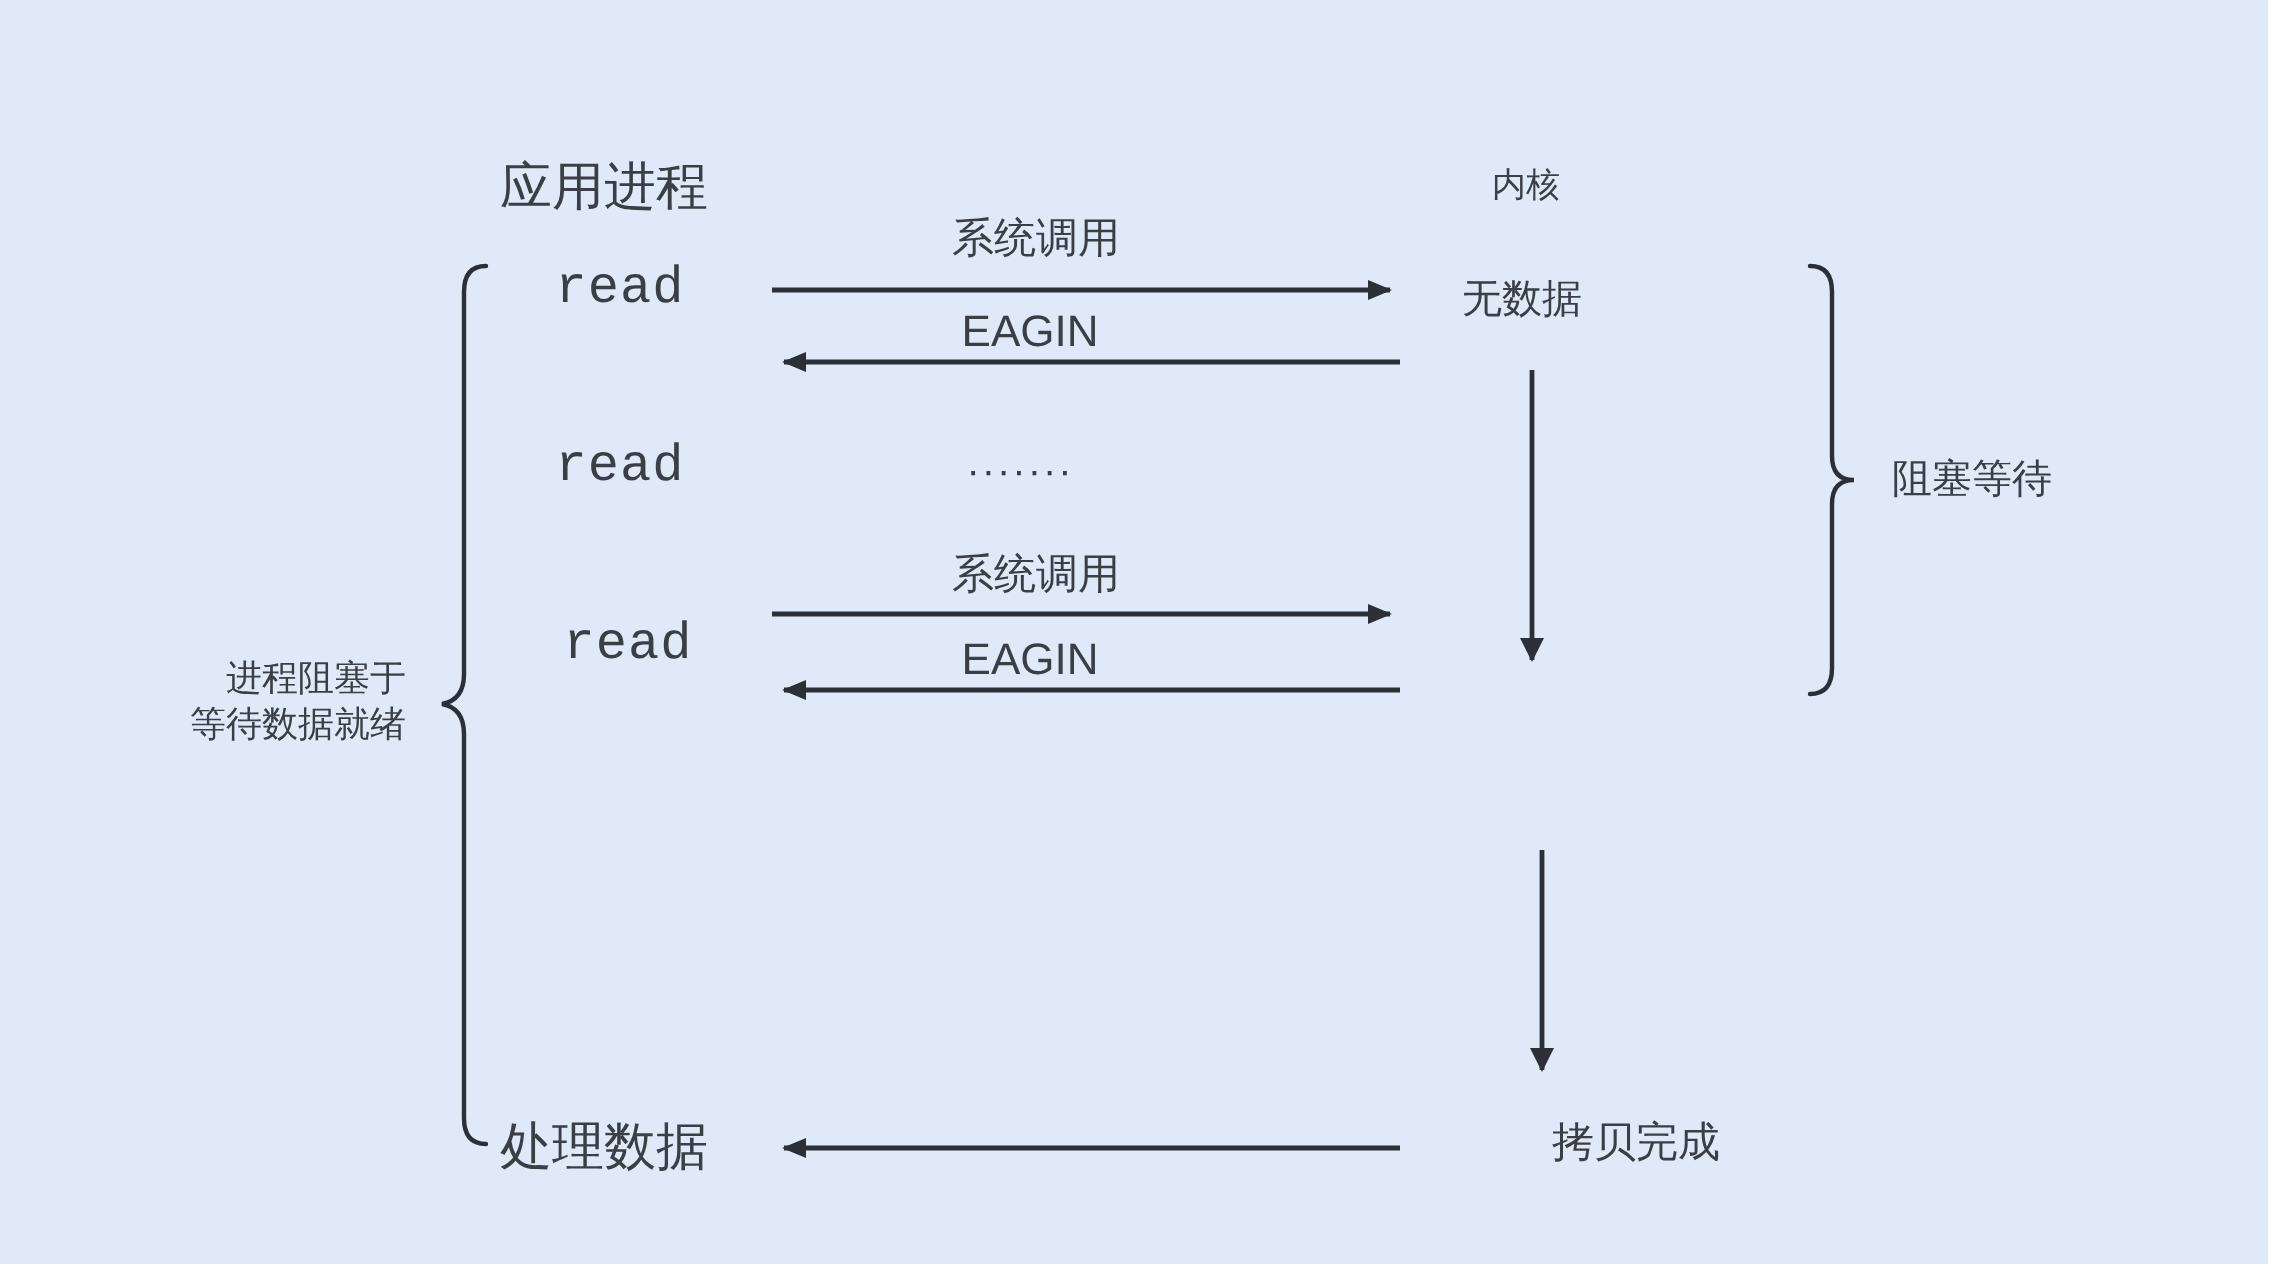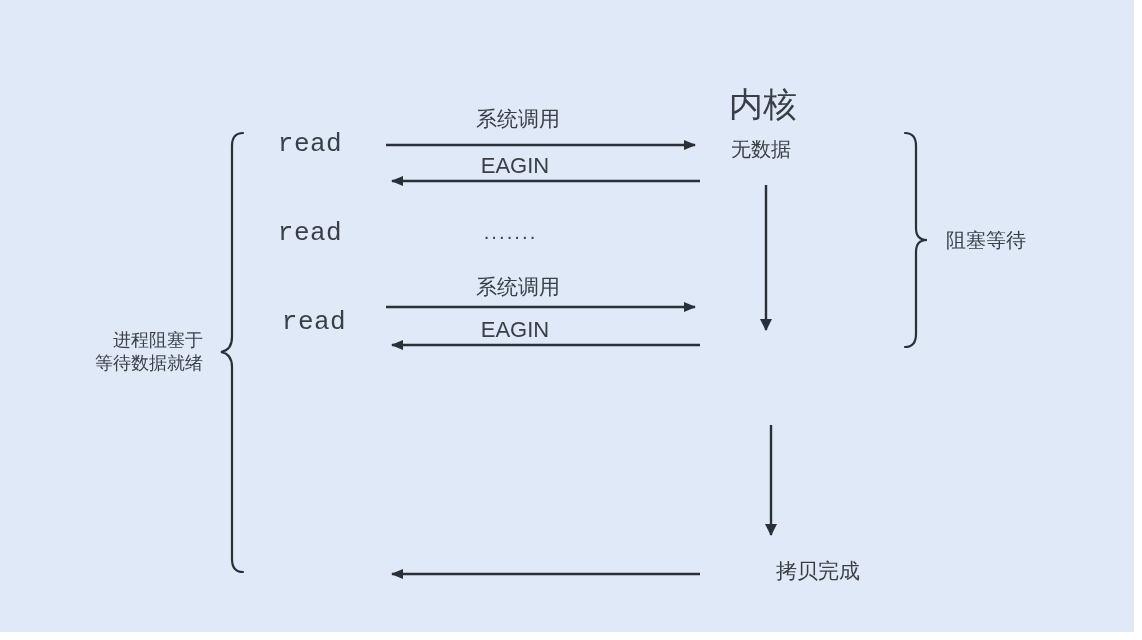--- a/index.html
+++ b/index.html
@@ -103,22 +103,23 @@
         M 905,133
         Q 916,133 916,146
         L 916,228
         Q 916,240 927,240
         Q 916,240 916,252
         L 916,334
         Q 916,347 905,347"></path>
     </g>
   </svg>
 
+  <div class="lbl c han" style="left:302px; top:78px; font-size:26px;">应用进程</div>
 
-  <div class="lbl c han" style="left:763px; top:83px; font-size:34px;">内核</div>
+  <div class="lbl c han" style="left:763px; top:83px; font-size:17px;">内核</div>
 
   <div class="lbl c mono-read" style="left:310px; top:128px; font-size:26px;">read</div>
 
   <div class="lbl c mono-read" style="left:310px; top:217px; font-size:26px;">read</div>
 
   <div class="lbl c mono-read" style="left:314px; top:306px; font-size:26px;">read</div>
 
   <div class="lbl c han" style="left:518px; top:106px; font-size:21px;">系统调用</div>
 
   <div class="lbl c" style="left:515px; top:152px; font-size:22px;">EAGIN</div>
@@ -133,13 +134,14 @@
 
 
   <div class="lbl c han" style="left:782px; top:558px; font-size:21px;margin-left:36px;">拷贝完成</div>
 
   <div class="lbl han" style="left:946px; top:228px; font-size:20px;font-family:Liberation Serif, serif;">阻塞等待</div>
 
   <div class="lbl r han" style="left:203px; top:329px; font-size:18px;">进程阻塞于</div>
 
   <div class="lbl r han" style="left:203px; top:352px; font-size:18px;">等待数据就绪</div>
 
+  <div class="lbl c han" style="left:302px; top:558px; font-size:26px;">处理数据</div>
 </div>
 
 </body></html>

